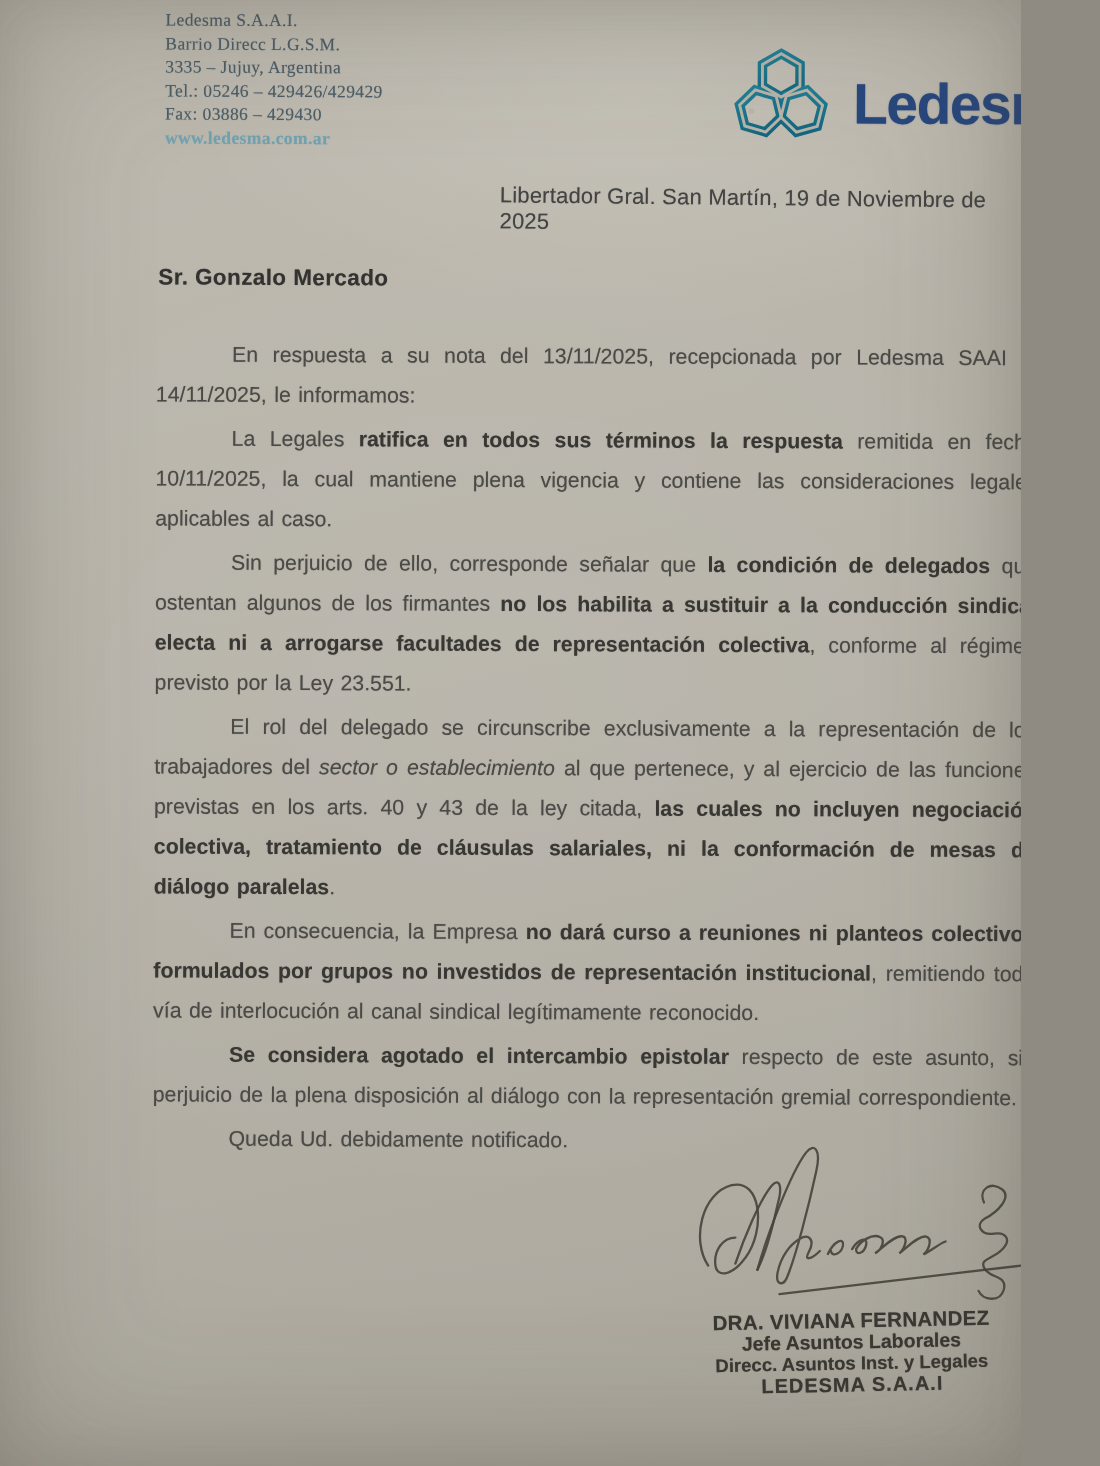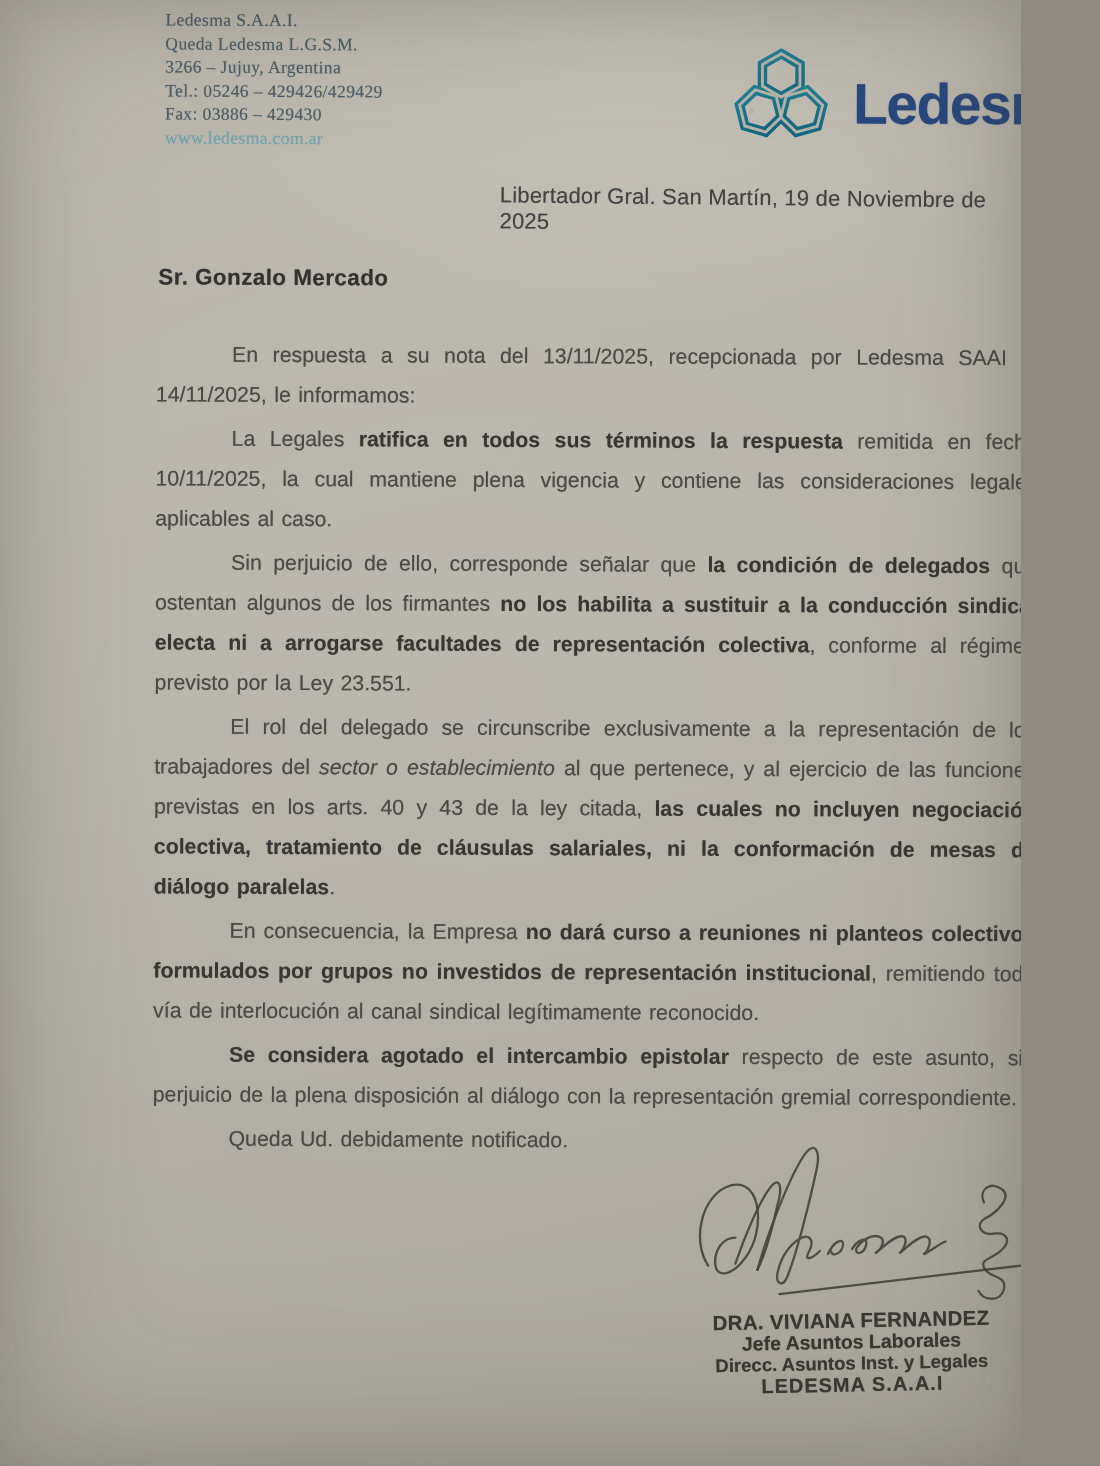--- a/index.html
+++ b/index.html
@@ -17,21 +17,21 @@
   }
   .content{position:absolute;inset:0;transform:rotate(0.25deg);transform-origin:50% 40%;}
 
   
   .lh{
     position:absolute;left:163px;top:10px;
     font-family:"Liberation Serif",serif;font-size:17.5px;line-height:23.6px;
     color:#4c5d68;letter-spacing:0.4px;
     text-shadow:0 0 1px rgba(70,90,100,0.45);
   }
-  .lh .site{color:#72a2af;text-shadow:0 0 1px rgba(110,160,175,0.5);}
+  .lh .site{color:#72a2af;text-shadow:0 0 1px rgba(110,160,175,0.5);font-weight:bold;}
 
   
   .logo{position:absolute;left:725px;top:46px;display:flex;align-items:center;gap:18px;}
   .logo svg{width:108px;height:104px;}
   .wordmark{
     font-size:57px;font-weight:bold;color:#27477e;letter-spacing:-1.5px;
     text-shadow:0 0 1.5px rgba(35,60,110,0.45);
     transform:translateY(4px);
   }
 
@@ -74,22 +74,22 @@
 </style>
 </head>
 <body>
 
 <div class="page">
   <div class="content">
 
     <div class="lh">
       <div>
           <div>Ledesma S.A.A.I.</div>
-          <div>Queda Ledesma L.G.S.M.</div>
-          <div>3266 – Jujuy, Argentina</div>
+          <div>Barrio Direcc L.G.S.M.</div>
+          <div>3335 – Jujuy, Argentina</div>
           <div>Tel.: 05246 – 429426/429429</div>
           <div>Fax: 03886 – 429430</div>
         </div>
       <div class="site">www.ledesma.com.ar</div>
     </div>
 
     <div class="logo">
       <svg viewBox="-36 -36 72 72" aria-hidden="true">
         <defs>
           <linearGradient id="tealg" x1="0" y1="-1" x2="0.3" y2="1">

